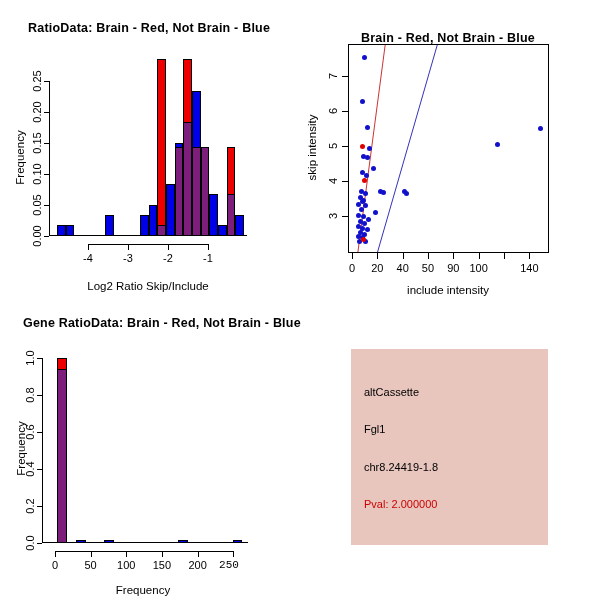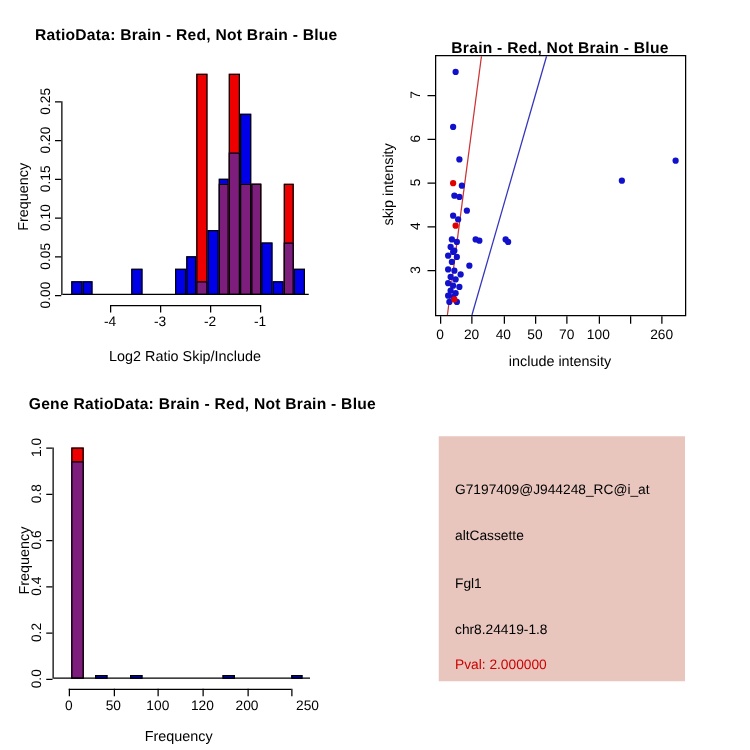--- a/index.html
+++ b/index.html
@@ -139,26 +139,26 @@
         <div class="pt" style="left: 12.3768px; top: 191.541px; background: rgb(224, 0, 0);"></div>
         <div class="vline" style="left: 2.96523px; top: 208px; height: 6px;"></div>
         <div class="xtick-label" style="left: -17.0348px; top: 217px;">0</div>
         <div class="vline" style="left: 28.3091px; top: 208px; height: 6px;"></div>
         <div class="xtick-label" style="left: 8.30909px; top: 217px;">20</div>
         <div class="vline" style="left: 53.653px; top: 208px; height: 6px;"></div>
         <div class="xtick-label" style="left: 33.653px; top: 217px;">40</div>
         <div class="vline" style="left: 78.9968px; top: 208px; height: 6px;"></div>
         <div class="xtick-label" style="left: 58.9968px; top: 217px;">50</div>
         <div class="vline" style="left: 104.341px; top: 208px; height: 6px;"></div>
-        <div class="xtick-label" style="left: 84.3407px; top: 217px;">70</div>
+        <div class="xtick-label" style="left: 84.3407px; top: 217px;">90</div>
         <div class="vline" style="left: 129.685px; top: 208px; height: 6px;"></div>
         <div class="xtick-label" style="left: 109.685px; top: 217px;">100</div>
         <div class="vline" style="left: 155.028px; top: 208px; height: 6px;"></div>
         <div class="vline" style="left: 180.372px; top: 208px; height: 6px;"></div>
-        <div class="xtick-label" style="left: 160.372px; top: 217px;">260</div>
+        <div class="xtick-label" style="left: 160.372px; top: 217px;">140</div>
         <div class="hline" style="left: -7px; width: 6px; top: 170.924px;"></div>
         <div class="ytick-label" style="left: -34px; top: 164.924px;">3</div>
         <div class="hline" style="left: -7px; width: 6px; top: 135.898px;"></div>
         <div class="ytick-label" style="left: -34px; top: 129.898px;">4</div>
         <div class="hline" style="left: -7px; width: 6px; top: 100.873px;"></div>
         <div class="ytick-label" style="left: -34px; top: 94.8731px;">5</div>
         <div class="hline" style="left: -7px; width: 6px; top: 65.8477px;"></div>
         <div class="ytick-label" style="left: -34px; top: 59.8477px;">6</div>
         <div class="hline" style="left: -7px; width: 6px; top: 30.8223px;"></div>
         <div class="ytick-label" style="left: -34px; top: 24.8223px;">7</div>
@@ -192,31 +192,30 @@
         <div class="hline" style="left: -6px; width: 5px; top: 5.92248px;"></div>
         <div class="ytick-label" style="left: -31px; top: -0.0775193px;">1.0</div>
         <div class="hline" style="left: 11.9791px; width: 178.261px; top: 199px;"></div>
         <div class="vline" style="left: 11.9791px; top: 199px; height: 6px;"></div>
         <div class="xtick-label" style="left: -8.02087px; top: 207px;">0</div>
         <div class="vline" style="left: 47.6313px; top: 199px; height: 6px;"></div>
         <div class="xtick-label" style="left: 27.6313px; top: 207px;">50</div>
         <div class="vline" style="left: 83.2835px; top: 199px; height: 6px;"></div>
         <div class="xtick-label" style="left: 63.2835px; top: 207px;">100</div>
         <div class="vline" style="left: 118.936px; top: 199px; height: 6px;"></div>
-        <div class="xtick-label" style="left: 98.9357px; top: 207px;">120</div>
+        <div class="xtick-label" style="left: 98.9357px; top: 207px;">150</div>
         <div class="vline" style="left: 154.588px; top: 199px; height: 6px;"></div>
         <div class="xtick-label" style="left: 134.588px; top: 207px;">200</div>
         <div class="vline" style="left: 190.24px; top: 199px; height: 6px;"></div>
-        <div class="xtick-label" style="left: 183px; top: 207px;">250</div>
+        <div class="xtick-label" style="left: 166px; top: 207px; font-family: Liberation Mono, monospace;">250</div>
       </div>
     <div class="axis-label" style="left:43px;top:584px">Frequency</div>
     <div class="axis-label v" style="left:-24px;top:442px">Frequency</div>
   </div>
 
   <div class="info-box" style="left: 351px; top: 349px; width: 197px; height: 196px; background: rgb(232, 198, 190);" id="info-box">
-      <div class="info-line" style="color: rgb(0, 0, 0);">G7197409@J944248_RC@i_at</div>
       <div class="info-line" style="color: rgb(0, 0, 0);">altCassette</div>
       <div class="info-line" style="color: rgb(0, 0, 0);">Fgl1</div>
       <div class="info-line" style="color: rgb(0, 0, 0);">chr8.24419-1.8</div>
       <div class="info-line" style="color: rgb(204, 0, 0);">Pval: 2.000000</div>
     </div>
 
 </div>
 
 </body></html>

